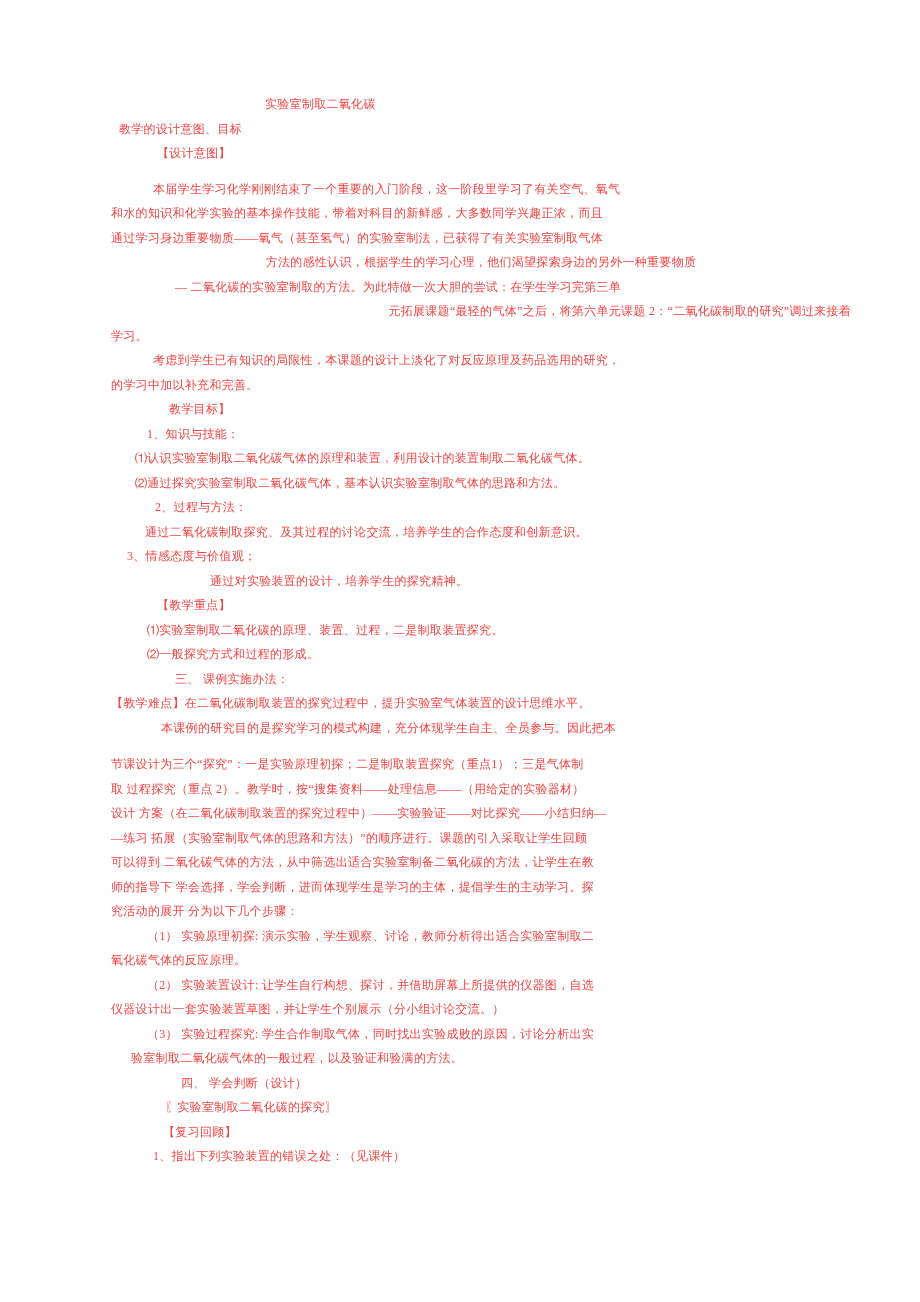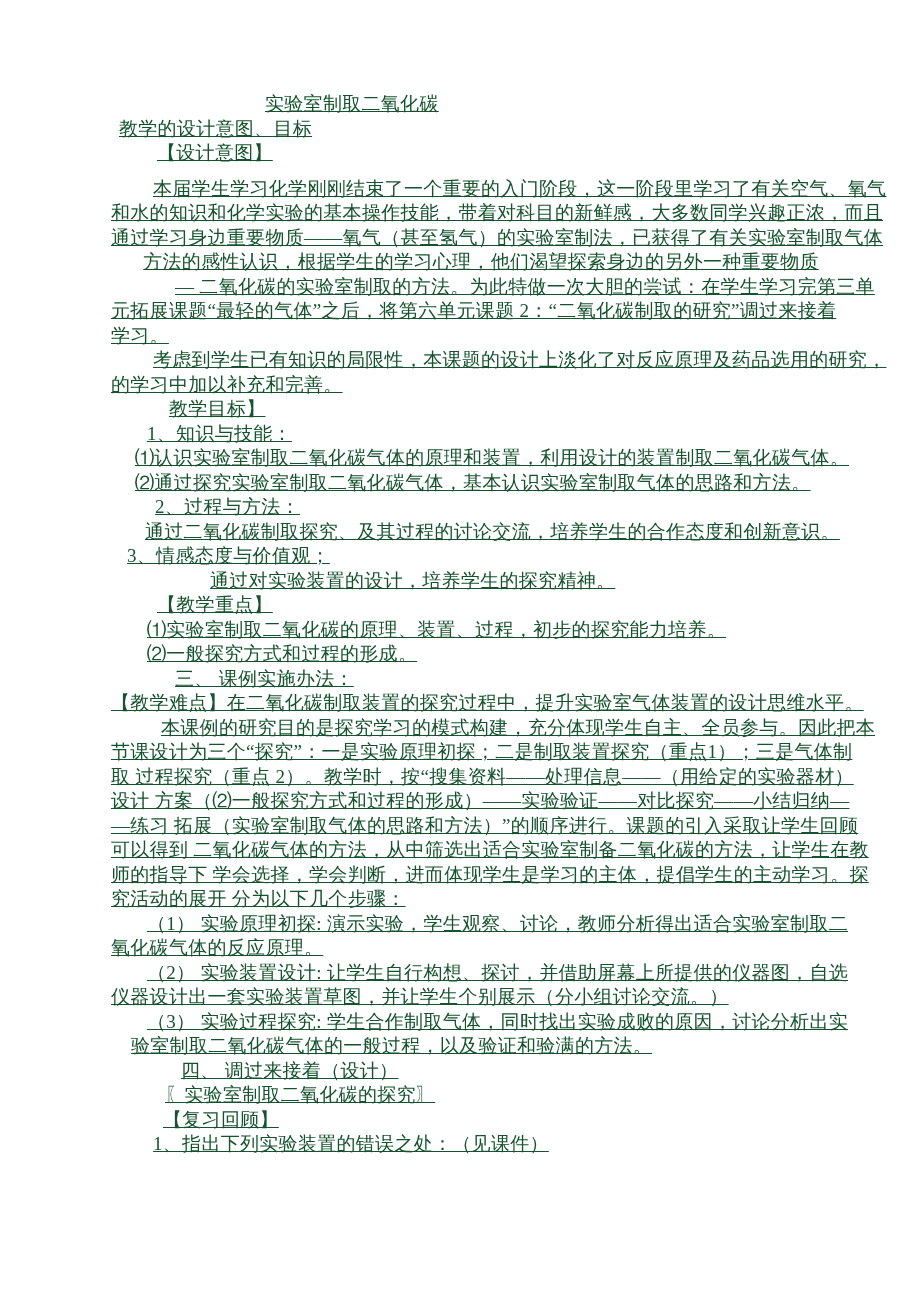--- a/index.html
+++ b/index.html
@@ -19,72 +19,71 @@
     background: #ffffff;
   }
   .doc {
     position: absolute;
     left: 111px;
     top: 92px;
     width: 740px;
   }
   .line {
     font-family: "Liberation Serif", "DejaVu Serif", serif;
-    font-size: 19px;
+    font-size: 12px;
     line-height: 24.5px;
     height: 24.5px;
-    color: #14532d;
+    color: #ef4444;
     white-space: pre;
     letter-spacing: 0.3px;
-    text-decoration: underline;
     -webkit-font-smoothing: antialiased;
   }
 </style>
 </head>
 <body>
 
 <div class="page">
   <div class="doc" id="doc-body" style="color: rgb(28, 28, 28);">
       <div class="line" style="padding-left: 154px;">实验室制取二氧化碳</div>
       <div class="line" style="padding-left: 8px;">教学的设计意图、目标</div>
       <div class="line" style="padding-left: 46px;">【设计意图】</div>
       <div class="line" style="padding-left: 42px; margin-top: 11px;">本届学生学习化学刚刚结束了一个重要的入门阶段，这一阶段里学习了有关空气、氧气</div>
       <div class="line" style="padding-left: 0px;">和水的知识和化学实验的基本操作技能，带着对科目的新鲜感，大多数同学兴趣正浓，而且</div>
-      <div class="line" style="padding-left: 0px; text-align: right;">通过学习身边重要物质——氧气（甚至氢气）的实验室制法，已获得了有关实验室制取气体</div>
+      <div class="line" style="padding-left: 0px;">通过学习身边重要物质——氧气（甚至氢气）的实验室制法，已获得了有关实验室制取气体</div>
       <div class="line" style="padding-left: 0px; text-align: center;">方法的感性认识，根据学生的学习心理，他们渴望探索身边的另外一种重要物质</div>
       <div class="line" style="padding-left: 64px;">— 二氧化碳的实验室制取的方法。为此特做一次大胆的尝试：在学生学习完第三单</div>
-      <div class="line" style="padding-left: 0px;">元拓展课题“最轻的气体”之后，将第六单元课题 2：“二氧化碳制取的研究”调过来接着</div>
+      <div class="line" style="padding-left: 0px; text-align: right;">元拓展课题“最轻的气体”之后，将第六单元课题 2：“二氧化碳制取的研究”调过来接着</div>
       <div class="line" style="padding-left: 0px;">学习。</div>
       <div class="line" style="padding-left: 42px;">考虑到学生已有知识的局限性，本课题的设计上淡化了对反应原理及药品选用的研究，</div>
       <div class="line" style="padding-left: 0px;">的学习中加以补充和完善。</div>
       <div class="line" style="padding-left: 58px;">教学目标】</div>
       <div class="line" style="padding-left: 36px;">1、知识与技能：</div>
       <div class="line" style="padding-left: 24px;">⑴认识实验室制取二氧化碳气体的原理和装置，利用设计的装置制取二氧化碳气体。</div>
       <div class="line" style="padding-left: 24px;">⑵通过探究实验室制取二氧化碳气体，基本认识实验室制取气体的思路和方法。</div>
       <div class="line" style="padding-left: 44px;">2、过程与方法：</div>
       <div class="line" style="padding-left: 34px;">通过二氧化碳制取探究、及其过程的讨论交流，培养学生的合作态度和创新意识。</div>
       <div class="line" style="padding-left: 16px;">3、情感态度与价值观；</div>
       <div class="line" style="padding-left: 99px;">通过对实验装置的设计，培养学生的探究精神。</div>
       <div class="line" style="padding-left: 46px;">【教学重点】</div>
-      <div class="line" style="padding-left: 36px;">⑴实验室制取二氧化碳的原理、装置、过程，初步的探究能力培养。</div>
+      <div class="line" style="padding-left: 36px;">⑴实验室制取二氧化碳的原理、装置、过程，二是制取装置探究。</div>
       <div class="line" style="padding-left: 36px;">⑵一般探究方式和过程的形成。</div>
       <div class="line" style="padding-left: 64px;">三、 课例实施办法：</div>
       <div class="line" style="padding-left: 0px;">【教学难点】在二氧化碳制取装置的探究过程中，提升实验室气体装置的设计思维水平。</div>
       <div class="line" style="padding-left: 50px;">本课例的研究目的是探究学习的模式构建，充分体现学生自主、全员参与。因此把本</div>
-      <div class="line" style="padding-left: 0px;">节课设计为三个“探究”：一是实验原理初探；二是制取装置探究（重点1）；三是气体制</div>
+      <div class="line" style="padding-left: 0px; margin-top: 12px;">节课设计为三个“探究”：一是实验原理初探；二是制取装置探究（重点1）；三是气体制</div>
       <div class="line" style="padding-left: 0px;">取 过程探究（重点 2）。教学时，按“搜集资料——处理信息——（用给定的实验器材）</div>
-      <div class="line" style="padding-left: 0px;">设计 方案（⑵一般探究方式和过程的形成）——实验验证——对比探究——小结归纳—</div>
+      <div class="line" style="padding-left: 0px;">设计 方案（在二氧化碳制取装置的探究过程中）——实验验证——对比探究——小结归纳—</div>
       <div class="line" style="padding-left: 0px;">—练习 拓展（实验室制取气体的思路和方法）”的顺序进行。课题的引入采取让学生回顾</div>
       <div class="line" style="padding-left: 0px;">可以得到 二氧化碳气体的方法，从中筛选出适合实验室制备二氧化碳的方法，让学生在教</div>
       <div class="line" style="padding-left: 0px;">师的指导下 学会选择，学会判断，进而体现学生是学习的主体，提倡学生的主动学习。探</div>
       <div class="line" style="padding-left: 0px;">究活动的展开 分为以下几个步骤：</div>
       <div class="line" style="padding-left: 36px;">（1） 实验原理初探: 演示实验，学生观察、讨论，教师分析得出适合实验室制取二</div>
       <div class="line" style="padding-left: 0px;">氧化碳气体的反应原理。</div>
       <div class="line" style="padding-left: 36px;">（2） 实验装置设计: 让学生自行构想、探讨，并借助屏幕上所提供的仪器图，自选</div>
       <div class="line" style="padding-left: 0px;">仪器设计出一套实验装置草图，并让学生个别展示（分小组讨论交流。）</div>
       <div class="line" style="padding-left: 36px;">（3） 实验过程探究: 学生合作制取气体，同时找出实验成败的原因，讨论分析出实</div>
       <div class="line" style="padding-left: 0px; margin-left: 20px;">验室制取二氧化碳气体的一般过程，以及验证和验满的方法。</div>
-      <div class="line" style="padding-left: 70px;">四、 调过来接着（设计）</div>
+      <div class="line" style="padding-left: 70px;">四、 学会判断（设计）</div>
       <div class="line" style="padding-left: 54px;">〖实验室制取二氧化碳的探究〗</div>
       <div class="line" style="padding-left: 52px;">【复习回顾】</div>
       <div class="line" style="padding-left: 42px;">1、指出下列实验装置的错误之处：（见课件）</div>
     </div>
 </div>
 
 </body></html>

